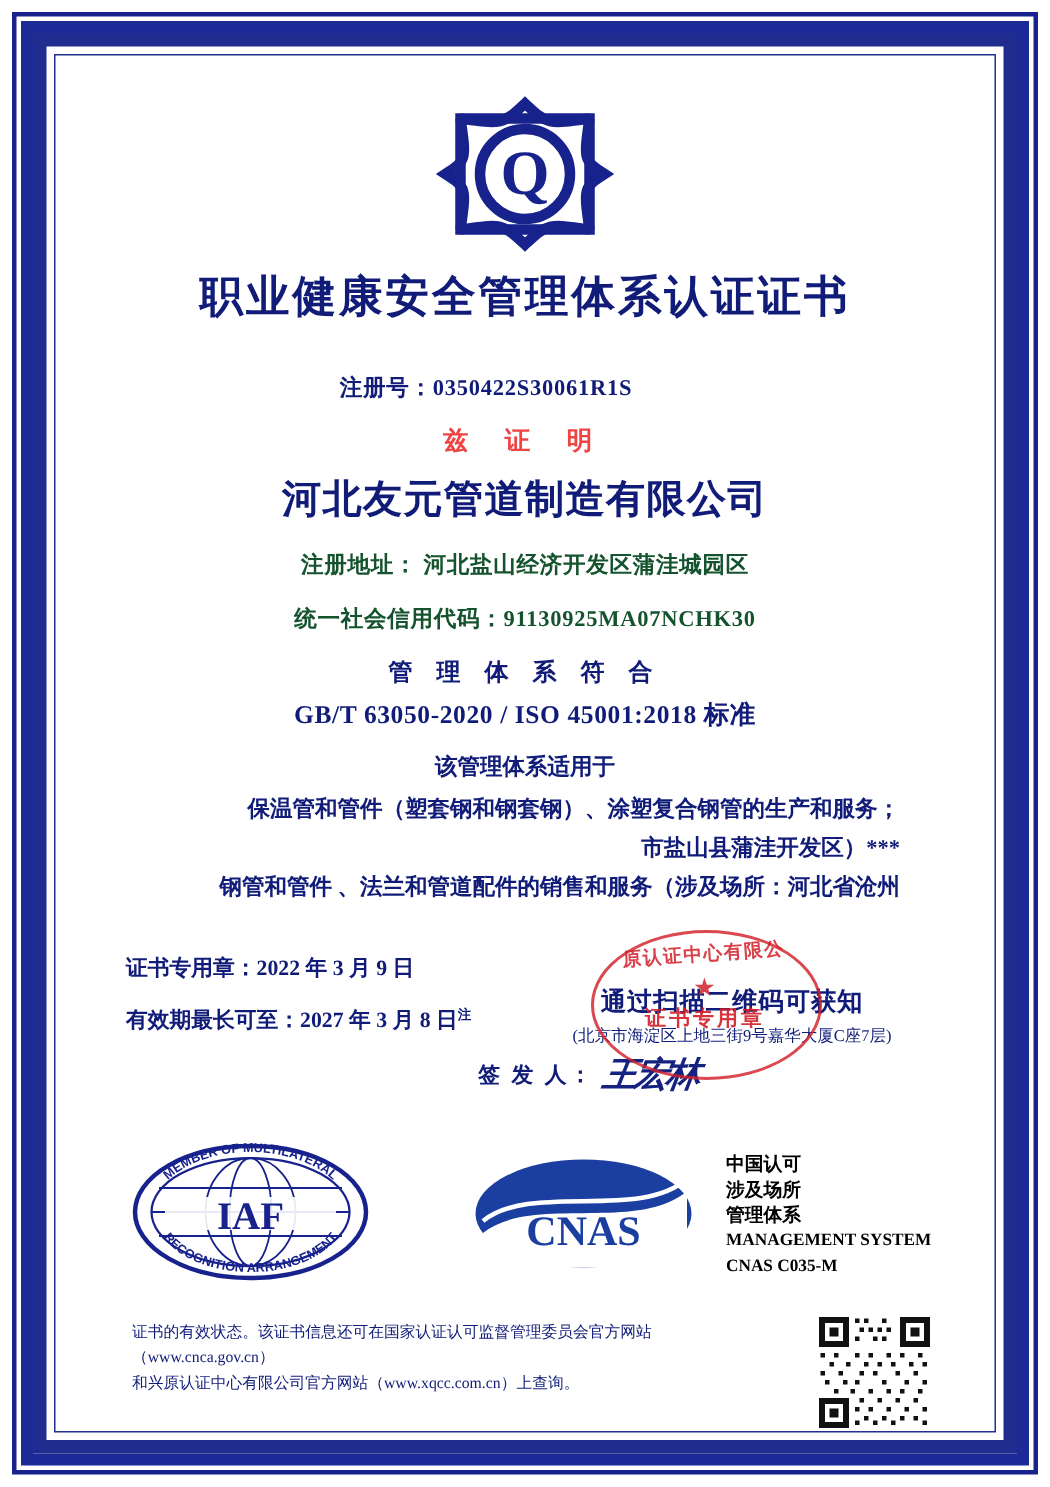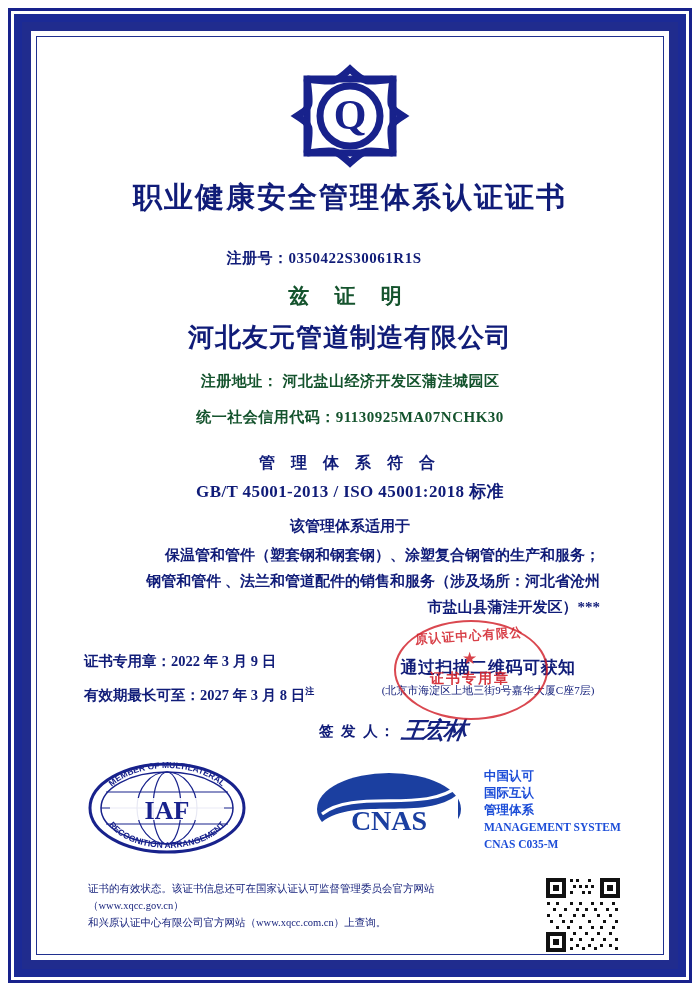--- a/index.html
+++ b/index.html
@@ -71,41 +71,41 @@
     margin-top:31px;
     font-size:15px;
     font-weight:bold;
     color:#101c78;
     text-align:center;
     padding-right:52px;
     letter-spacing:.5px;
   }
   .certify{
     margin-top:14px;
-    font-size:21px;
+    font-size:17px;
     font-weight:bold;
     letter-spacing:10px;
-    color:#14532d;
+    color:#ef4444;
   }
   .company{
     margin-top:10px;
     font-size:26px;
     font-weight:bold;
     letter-spacing:1px;
     color:#101c78;
   }
   .line-sm{
     margin-top:17px;
     font-size:15px;
     font-weight:bold;
     color:#14532d;
     letter-spacing:.5px;
   }
   .sys-head{
-    margin-top:26px;
+    margin-top:16px;
     font-size:16px;
     font-weight:bold;
     letter-spacing:6px;
     color:#101c78;
   }
   .standard{
     margin-top:6px;
     font-size:17px;
     font-weight:bold;
     color:#101c78;
@@ -222,21 +222,21 @@
   }
   .cnas{
     position:absolute;left:270px;top:8px;
     width:150px;height:78px;
   }
   .cnas-text{
     position:absolute;left:440px;top:6px;
     text-align:left;
     font-size:12.5px;
     line-height:17px;
-    color:#1d4ed8;
+    color:#000000;
     font-weight:bold;
   }
   .cnas-text .en{font-size:11.5px;}
   .note{
     position:absolute;
     left:44px;right:150px;
     top:836px;
     text-align:left;
     font-size:10.5px;
     line-height:17px;
@@ -281,27 +281,27 @@
     </div>
 
     <div class="certify">兹  证  明</div>
 
     <div class="company">河北友元管道制造有限公司</div>
 
     <div class="line-sm">注册地址：  河北盐山经济开发区蒲洼城园区</div>
     <div class="line-sm">统一社会信用代码：91130925MA07NCHK30</div>
 
     <div class="sys-head">管 理 体 系 符 合</div>
-    <div class="standard">GB/T 45001-2013 / ISO 45001:2018 标准</div>
+    <div class="standard">GB/T 63050-2020 / ISO 45001:2018 标准</div>
 
     <div class="scope-head">该管理体系适用于</div>
     <div class="scope-body">
       <div>保温管和管件（塑套钢和钢套钢）、涂塑复合钢管的生产和服务；</div>
+      <div>市盐山县蒲洼开发区）***</div>
       <div>钢管和管件 、法兰和管道配件的销售和服务（涉及场所：河北省沧州</div>
-      <div>市盐山县蒲洼开发区）***</div>
     </div>
 
     <div class="dates">
       <div>
         <span>证书专用章：</span><span>2022 年 3 月 9 日</span>
       </div>
       <div>
         <span>有效期最长可至：</span><span>2027 年 3 月 8 日</span><sup>注</sup>
       </div>
       <div class="signer-row">
@@ -343,29 +343,29 @@
 
       <svg class="cnas" viewBox="0 0 150 78">
         <ellipse cx="75" cy="39" rx="72" ry="36" fill="#1b3fa0"></ellipse>
         <path d="M8 52 C40 26, 112 52, 144 24 L144 75 L8 75 Z" fill="#fff"></path>
         <path d="M8 44 C40 18, 112 44, 144 16" fill="none" stroke="#fff" stroke-width="3"></path>
         <text x="75" y="60" text-anchor="middle" font-family="Liberation Serif, serif" font-size="28" font-weight="bold" fill="#1b3fa0">CNAS</text>
       </svg>
 
       <div class="cnas-text">
         <div>中国认可</div>
-        <div>国际互认</div>
+        <div>涉及场所</div>
         <div>管理体系</div>
         <div class="en">MANAGEMENT SYSTEM</div>
         <div class="en">CNAS C035-M</div>
       </div>
     </div>
 
     <div class="note">
-      <div>证书的有效状态。该证书信息还可在国家认证认可监督管理委员会官方网站（www.xqcc.gov.cn）</div>
+      <div>证书的有效状态。该证书信息还可在国家认证认可监督管理委员会官方网站（www.cnca.gov.cn）</div>
       <div>和兴原认证中心有限公司官方网站（www.xqcc.com.cn）上查询。</div>
     </div>
 
     <svg class="qr" viewBox="0 0 78 78">
       <rect x="0" y="0" width="78" height="78" fill="#fff"></rect>
       <g fill="#111">
         <rect x="2" y="2" width="20" height="20"></rect>
           <rect x="6" y="6" width="12" height="12" fill="#fff"></rect>
           <rect x="9" y="9" width="6" height="6"></rect>
         <rect x="56" y="2" width="20" height="20"></rect>

